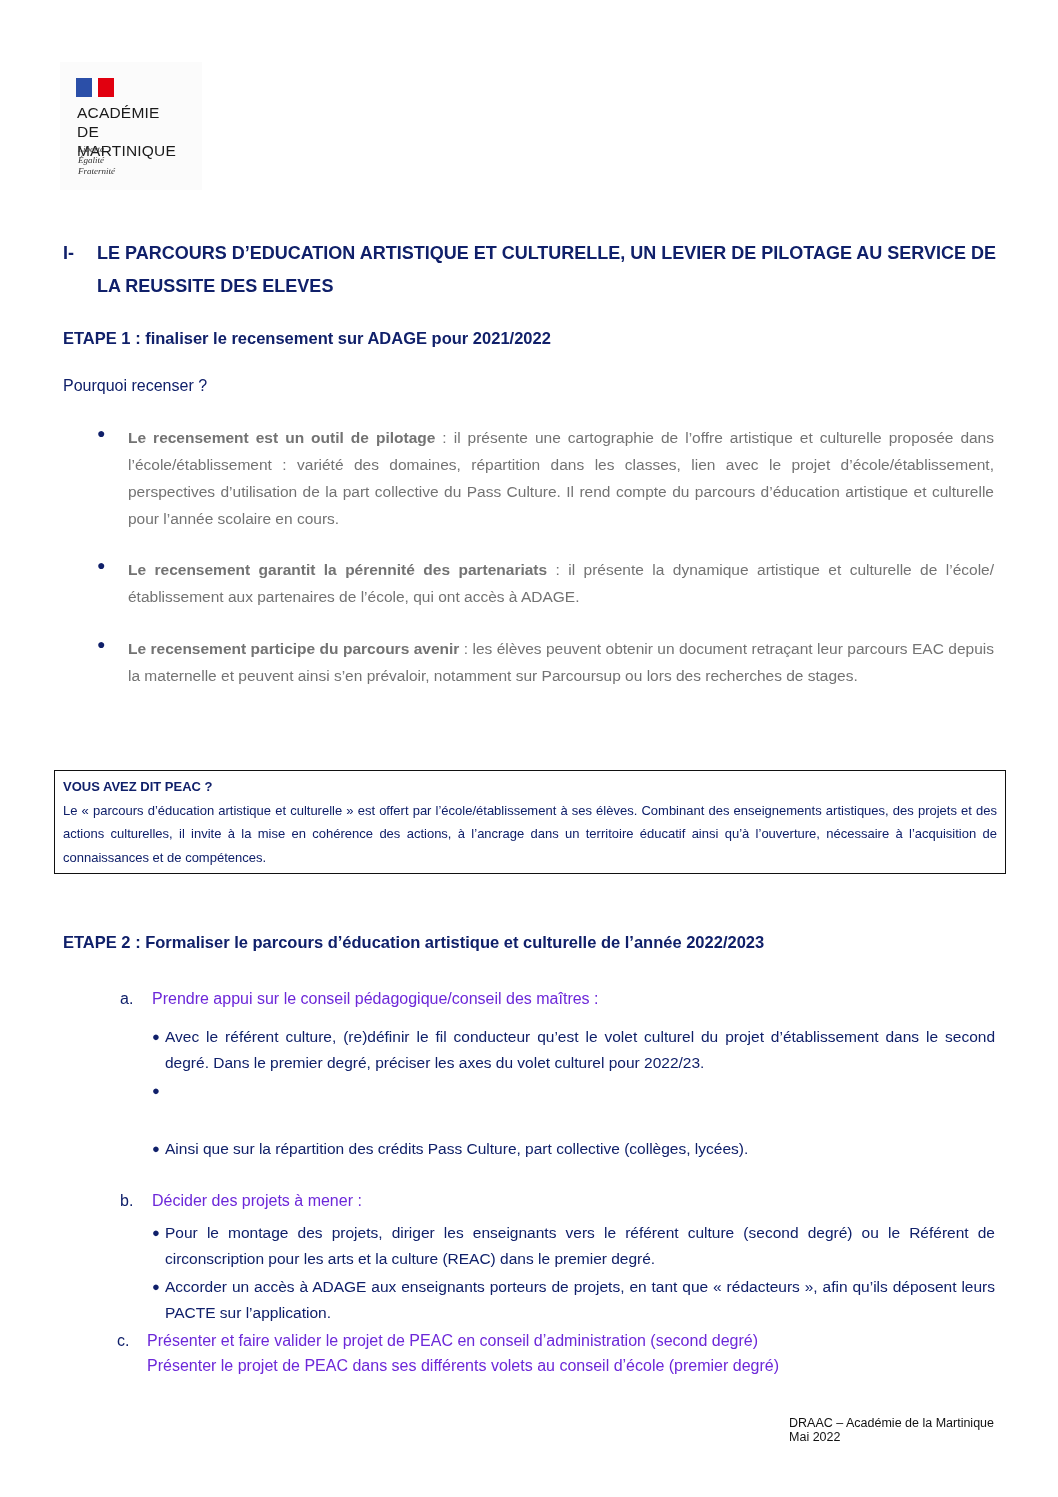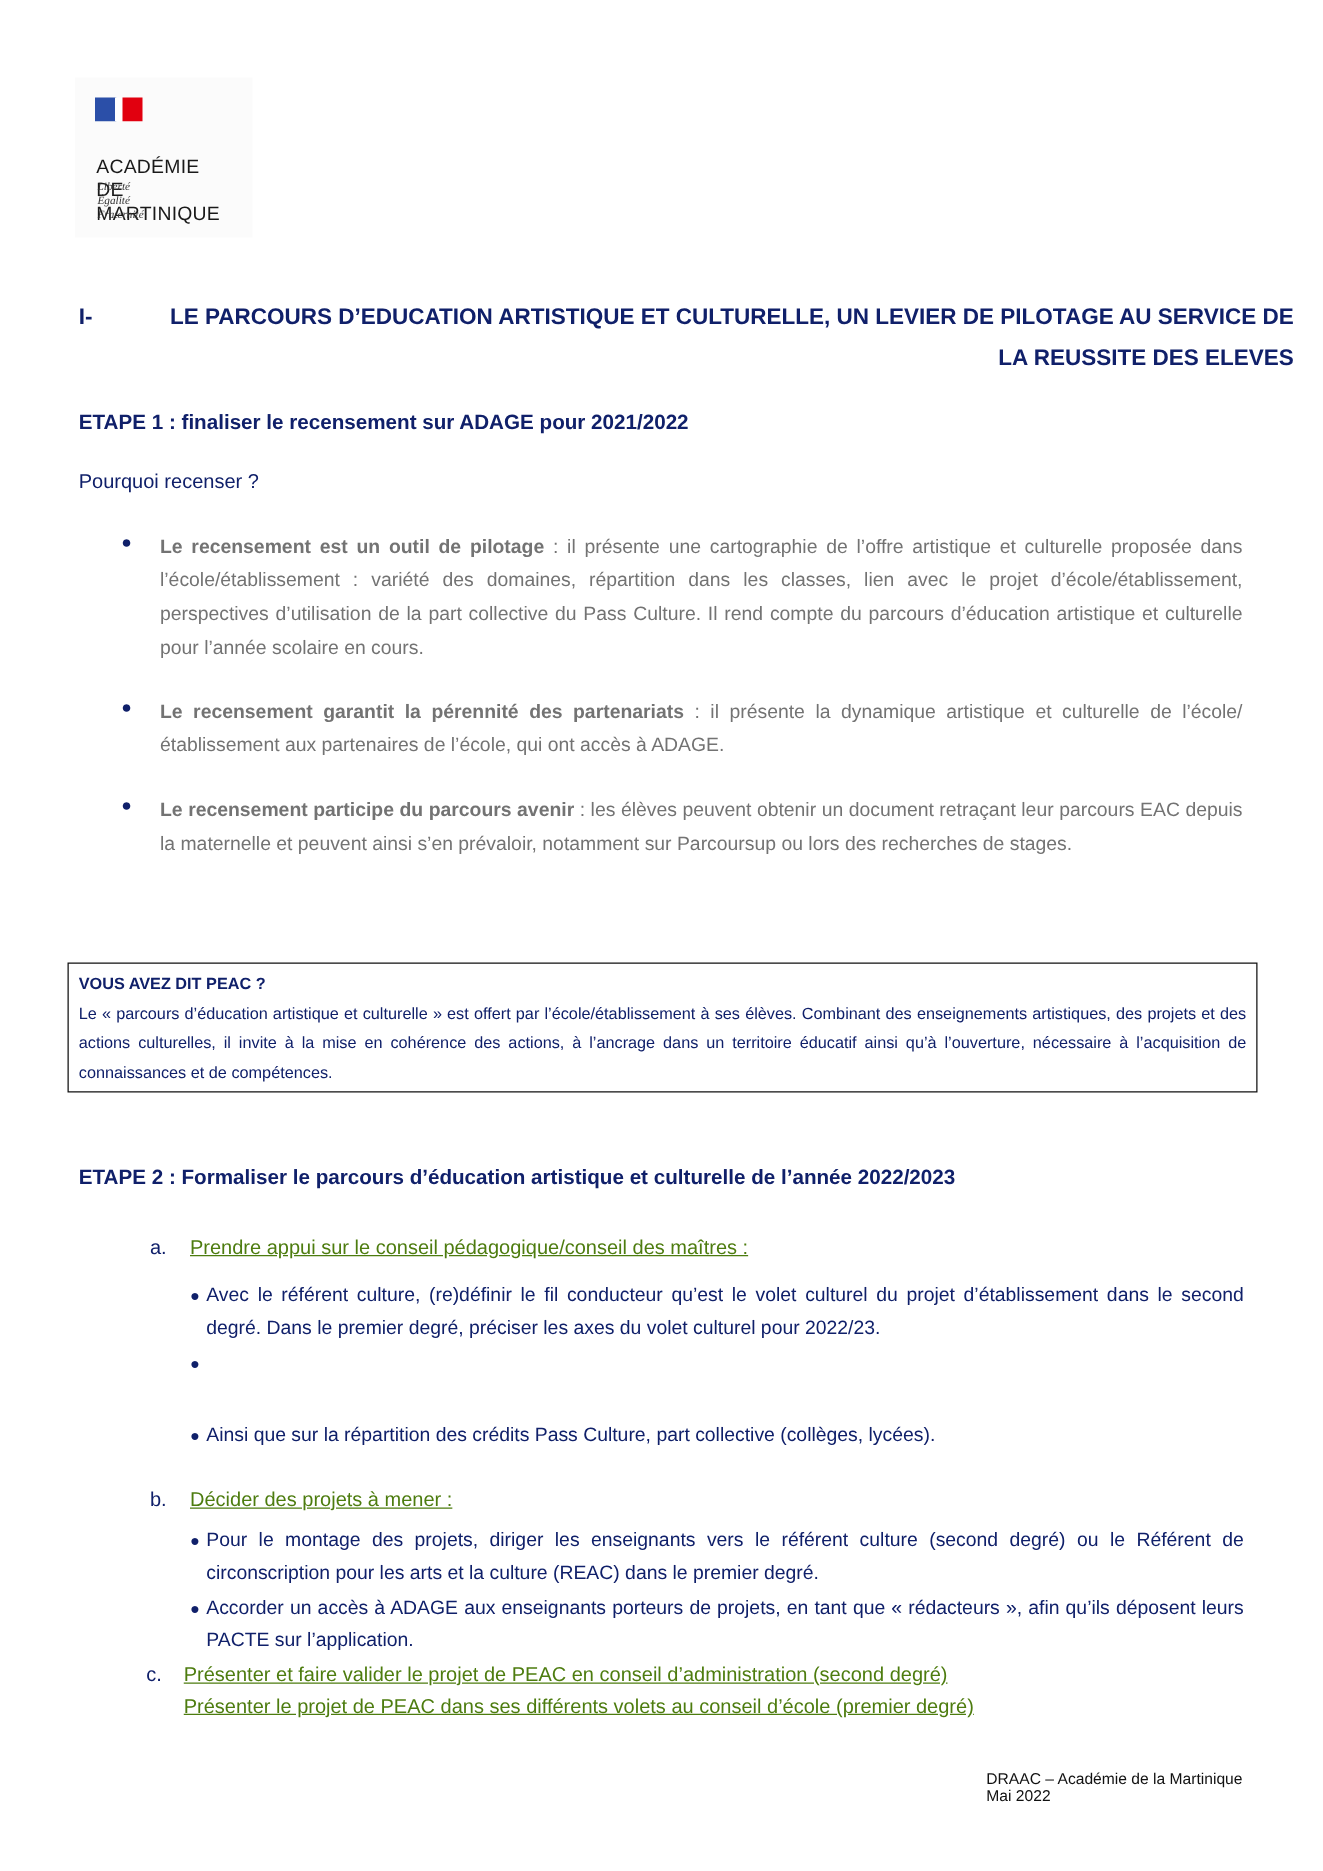--- a/index.html
+++ b/index.html
@@ -9,47 +9,47 @@
     color: #0f1f5c;
   }
   .abs { position: absolute; }
 
   
   .logo { left: 60px; top: 62px; width: 142px; height: 128px; background: #fbfbfb; }
   .flag { position: absolute; left: 16px; top: 16px; width: 38px; height: 19px; }
   .flag .blue { position: absolute; left: 0; top: 0; width: 17px; height: 19px; background: #2b4fa8; }
   .flag .red { position: absolute; left: 22px; top: 0; width: 16px; height: 19px; background: #e1000f; }
   .flag .face { position: absolute; left: 16px; top: 0; width: 8px; height: 19px; background: #fff; border-radius: 0 4px 4px 0; }
-  .logo-name { position: absolute; left: 17px; top: 41px; font-size: 15.5px; line-height: 19px; color: #1a1a1a; letter-spacing: 0.2px; margin-top: 21px; }
+  .logo-name { position: absolute; left: 17px; top: 41px; font-size: 15.5px; line-height: 19px; color: #1a1a1a; letter-spacing: 0.2px; }
   .logo-motto { position: absolute; left: 18px; top: 82px; font-family: "Liberation Serif", serif; font-style: italic; font-size: 9px; line-height: 11px; color: #333; }
 
   
   .title { left: 63px; top: 237px; width: 945px; font-weight: bold; font-size: 18px; line-height: 33px; color: #10206a; }
   .title .num { position: absolute; left: 0; top: 0; }
-  .title .txt { position: absolute; left: 52px; top: 0; width: 920px; text-align: right; }
+  .title .txt { position: absolute; left: 34px; top: 0; width: 920px; }
 
   .h-step { font-weight: bold; font-size: 16.5px; color: #10206a; white-space: nowrap; }
   .underline { }
 
   .para {
     font-size: 15.5px; line-height: 27px; text-align: justify; color: #737373;
   }
   .para b { font-weight: bold; }
   .bullet-dot { position: absolute; font-size: 14px; color: #10206a; }
 
   .peac-box {
     left: 54px; top: 770px; width: 952px; height: 104px;
     border: 1.5px solid #111; box-sizing: border-box;
     padding: 4px 8px 0 8px;
     font-size: 13px; line-height: 23.5px; color: #10206a; text-align: justify;
   }
   .peac-box .box-title { font-weight: bold; font-size: 13px; }
 
   .sub-letter { position: absolute; font-size: 16px; color: #10206a; }
-  .sub-head { position: absolute; font-size: 16px; color: #4d7c0f; text-decoration: underline; white-space: nowrap; }
+  .sub-head { position: absolute; font-size: 16px; color: #6d28d9; white-space: nowrap; }
 
   .sub-item { position: absolute; font-size: 15.5px; line-height: 26px; color: #10206a; text-align: justify; }
   .sub-item .dot { position: absolute; left: -13px; top: 0; font-size: 13px; }
 
   .footer { right: 64px; top: 1404px; text-align: left; font-size: 12.5px; line-height: 14px; color: #111; font-family: "Liberation Sans", sans-serif; margin-top: 12px; }
 </style>
 </head>
 <body>
 
 <div class="abs logo">

